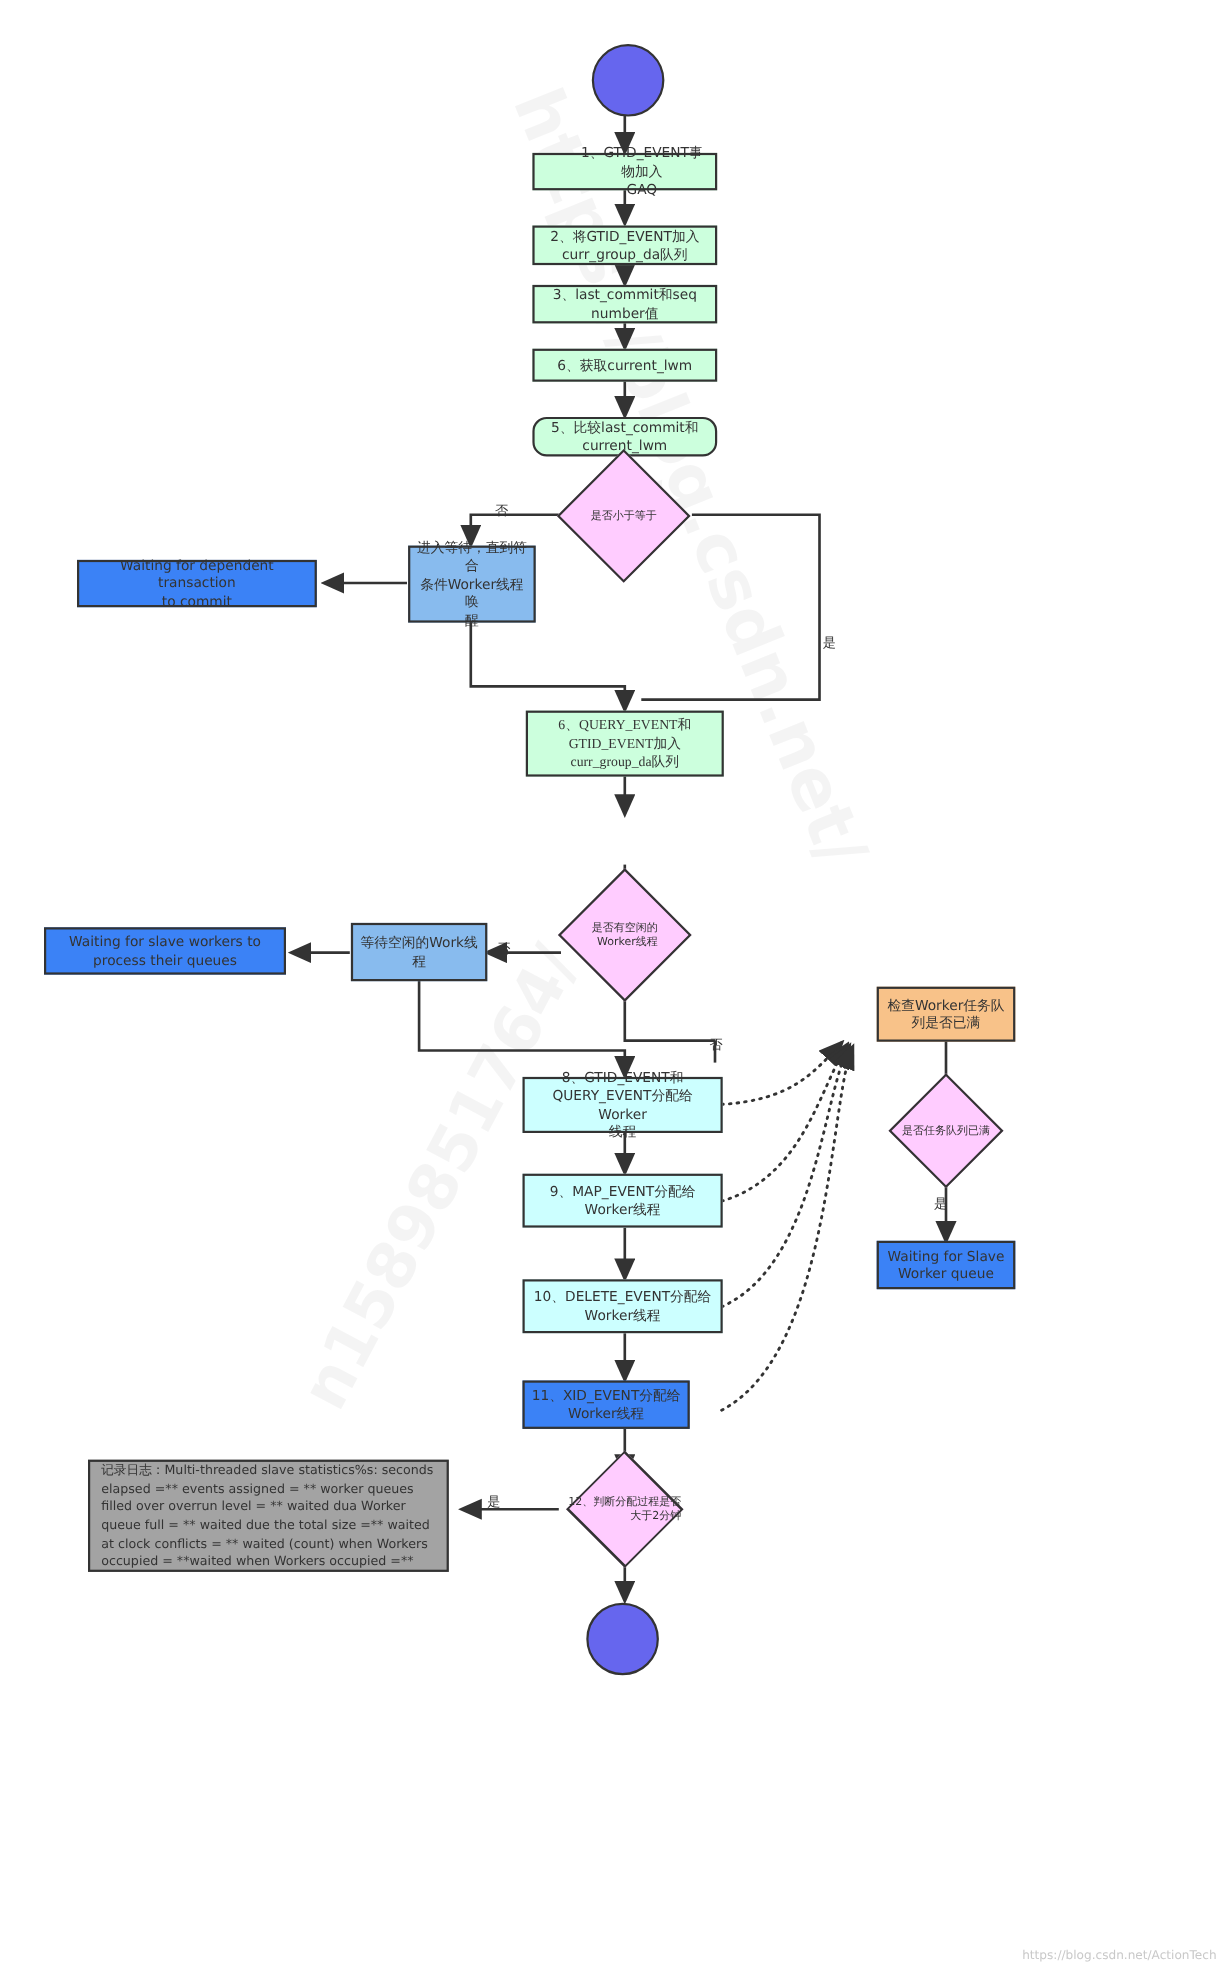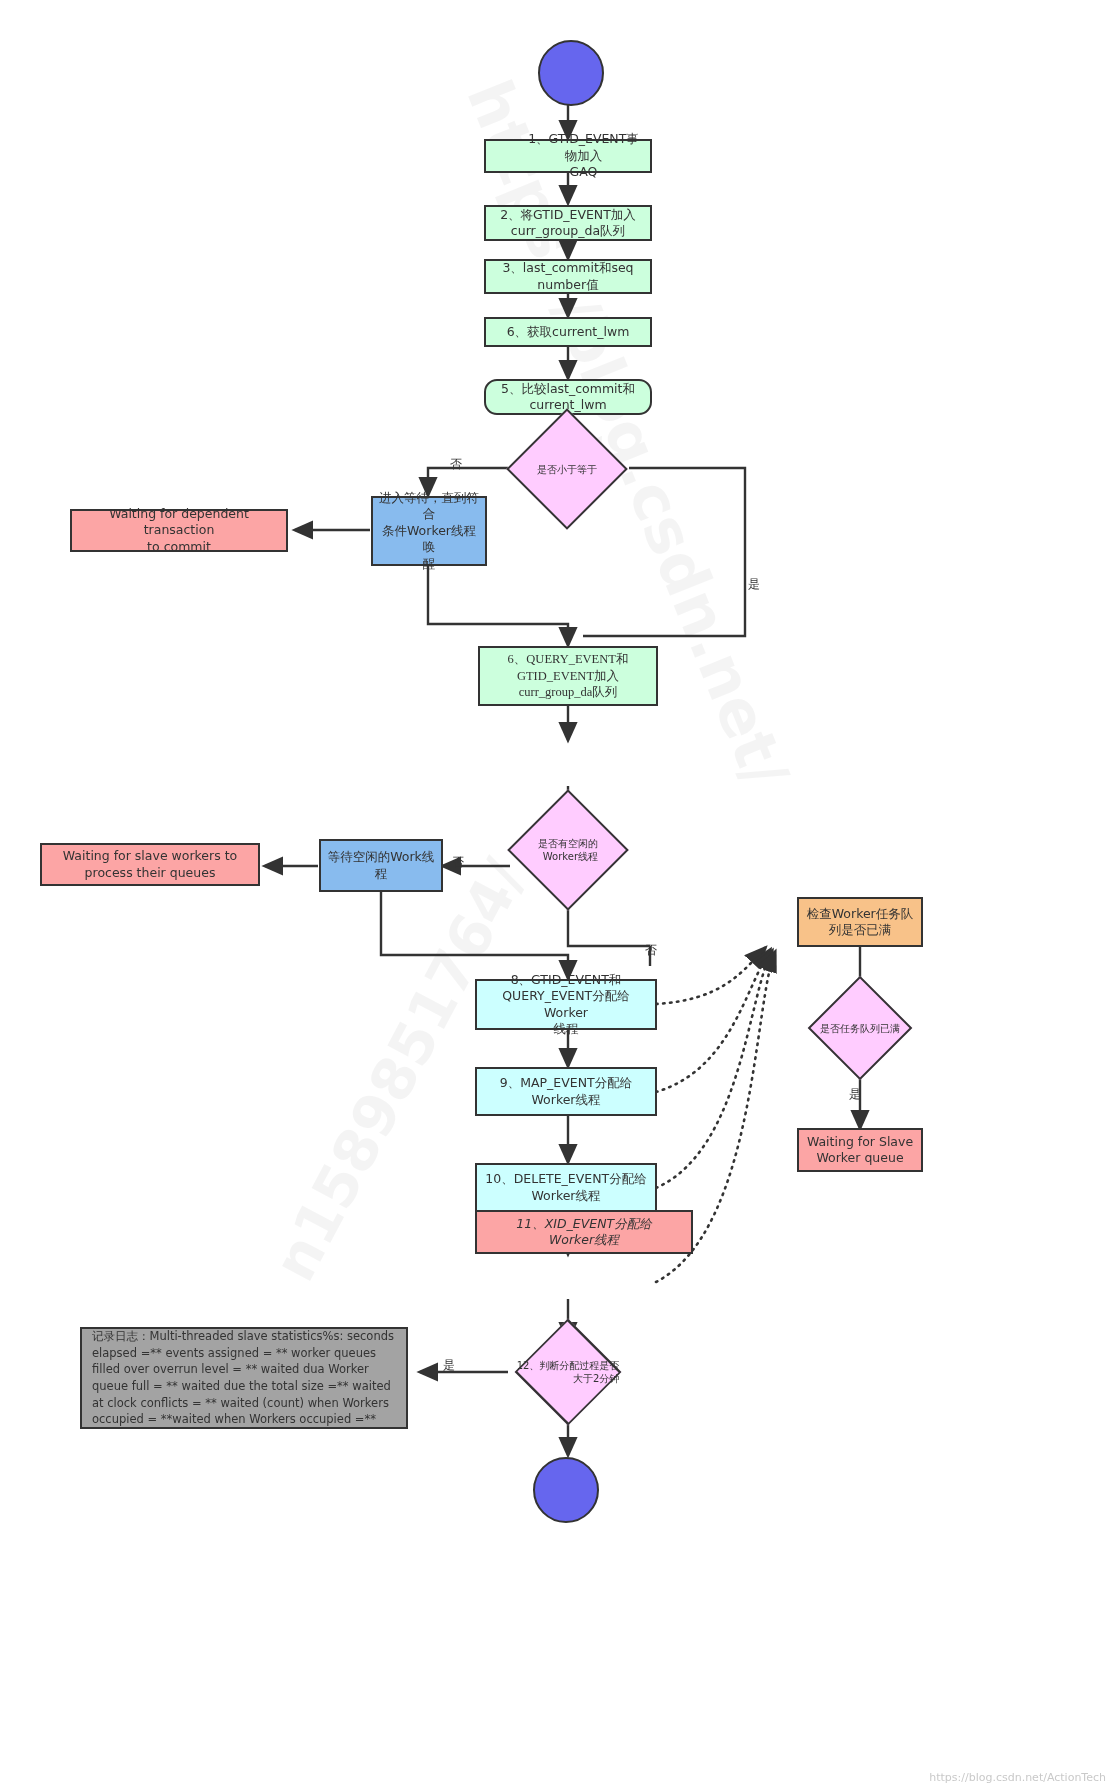--- a/index.html
+++ b/index.html
@@ -8,21 +8,21 @@
 
   #canvas{position:absolute;inset:0;}
   svg.wires{position:absolute;left:0;top:0;width:1116px;height:1790px;pointer-events:none;}
 
   .node{position:absolute;box-sizing:border-box;border:2px solid #333333;
         display:flex;align-items:center;justify-content:center;text-align:center;
         font-size:12.5px;line-height:1.32;white-space:pre-line;padding:3px 5px;}
   .node.green{background:#ccffdd;}
   .node.cyan{background:#ccffff;}
   .node.blue{background:#88bbee;}
-  .node.yellow{background:#fca5a5;}
+  .node.yellow{background:#3b82f6;}
   .node.orange{background:#f8c289;}
   .start,.end{border-radius:50%;background:#6666ee;border:2px solid #333333;position:absolute;}
 
   .diamond{position:absolute;}
   .diamond .dshape{position:absolute;inset:0;background:#ffccff;
       border:2px solid #333333;
       transform:rotate(45deg);box-sizing:border-box;}
   .diamond .dlabel{position:absolute;inset:0;display:flex;align-items:center;
       justify-content:center;text-align:right;font-size:10px;line-height:1.3;
       white-space:pre-line;z-index:2;}
@@ -177,21 +177,21 @@
   <div class="node cyan" style="left:475px;top:979px;width:182px;height:51px;">8、GTID_EVENT和
 QUERY_EVENT分配给Worker
 线程</div>
 
   <div class="node cyan" style="left:475px;top:1067px;width:182px;height:49px;">9、MAP_EVENT分配给
 Worker线程</div>
 
   <div class="node cyan" style="left:475px;top:1163px;width:182px;height:49px;">10、DELETE_EVENT分配给
 Worker线程</div>
 
-  <div class="node yellow" style="left:475px;top:1210px;width:218px;height:44px;font-style:italic;">11、XID_EVENT分配给
+  <div class="node yellow" style="left:475px;top:1255px;width:152px;height:44px;">11、XID_EVENT分配给
 Worker线程</div>
 
   <div class="diamond" style="left:523px;top:1340px;width:90px;height:64px;">
     <div class="dshape" style="transform:rotate(45deg) scale(0.84,1.18);"></div>
     <div class="dlabel" style="width:146px;left:-28px;">12、判断分配过程是否
 大于2分钟</div>
   </div>
 
   <div class="logbox" style="left:80px;top:1327px;width:328px;height:102px;">记录日志：Multi-threaded slave statistics%s: seconds
 elapsed =**  events assigned = ** worker queues filled

